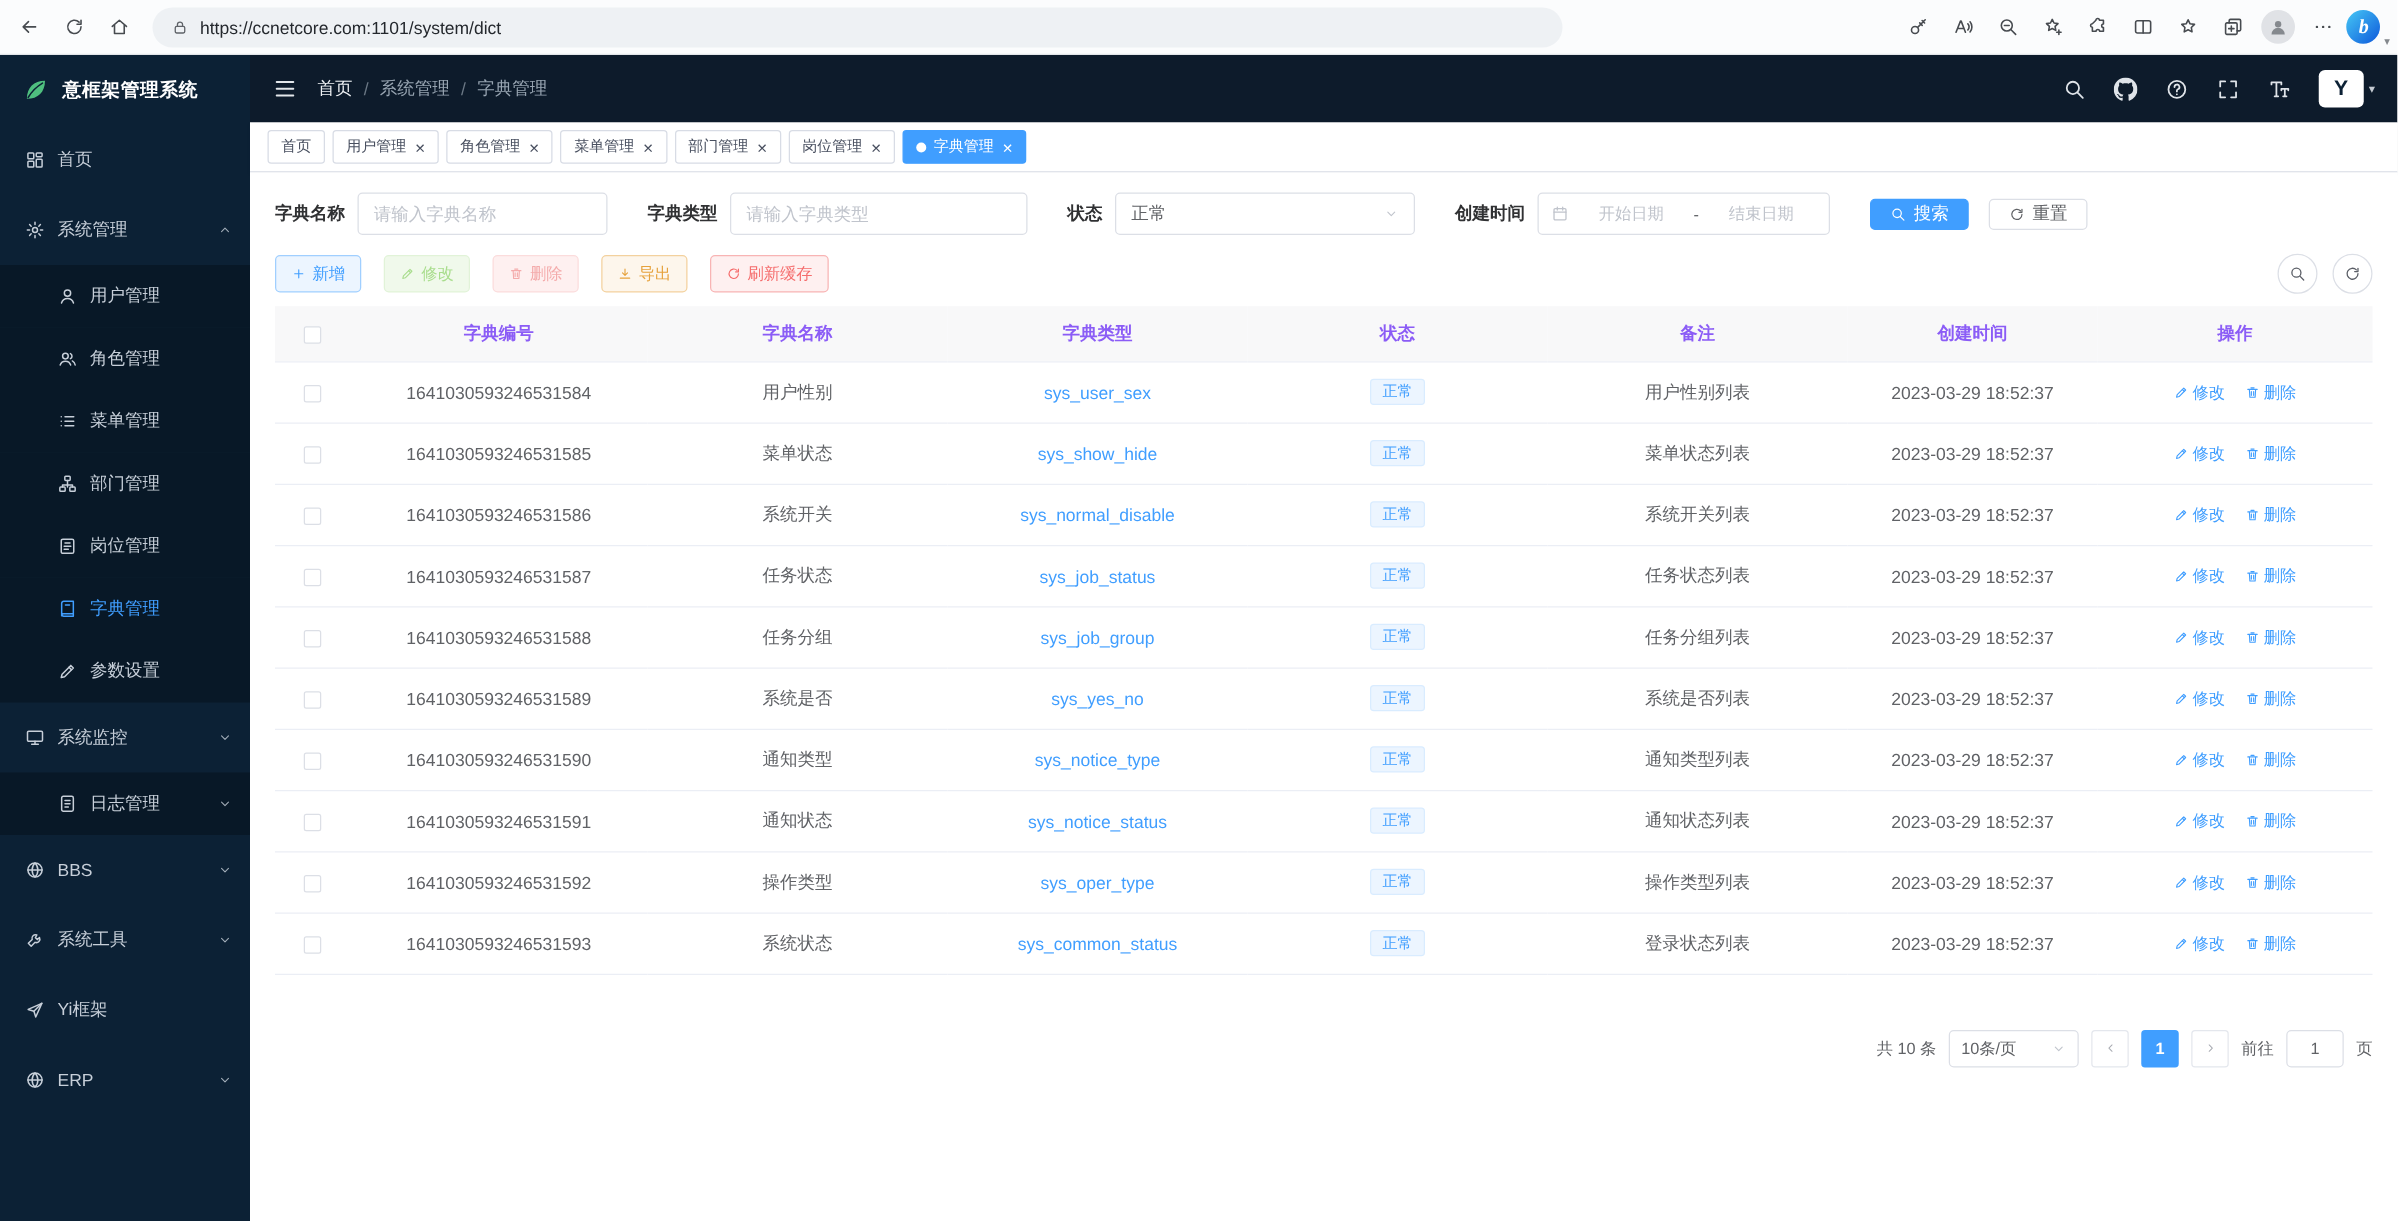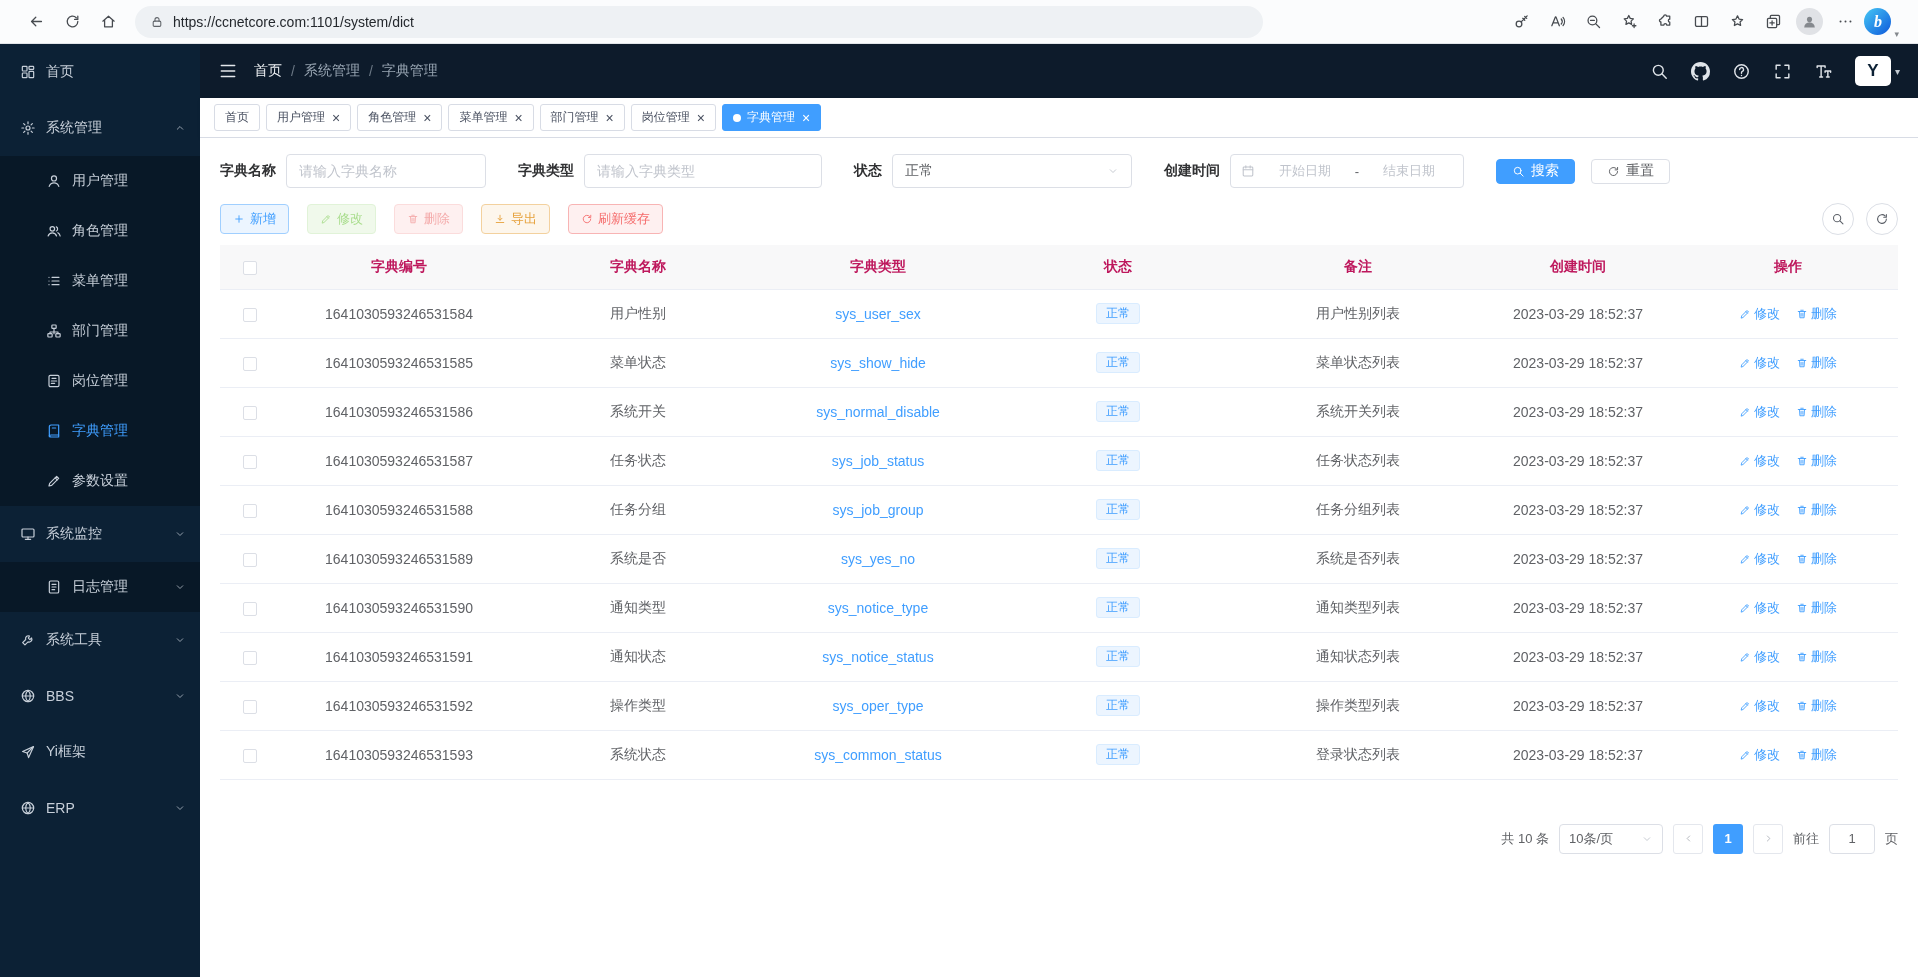--- a/index.html
+++ b/index.html
@@ -2,21 +2,21 @@
 <html><head>
 <meta charset="utf-8">
 <style>
 *{box-sizing:border-box;margin:0;padding:0}
 html,body{width:1918px;height:977px}
 body{font-family:"Liberation Sans","DejaVu Sans",sans-serif;overflow:hidden;background:#fff;color:#333}
 svg{display:block}
 button{font-family:inherit}
 
 
-.browser-bar{height:44px;background:#fbfcfd;border-bottom:1px solid #e2e5e9;display:flex;align-items:center;padding:0 19px;gap:2px}
+.browser-bar{height:44px;background:#fbfcfd;border-bottom:1px solid #e2e5e9;display:flex;align-items:center;padding:0 6px;gap:2px}
 .bicon{width:34px;height:34px;border:none;background:transparent;border-radius:6px;display:flex;align-items:center;justify-content:center;color:#474b50;cursor:pointer;flex-shrink:0}
 .bicon svg{width:17px;height:17px}
 .url-pill{height:32px;width:1128px;background:#eef1f4;border-radius:16px;display:flex;align-items:center;gap:9px;padding:0 15px;margin:0 8px;flex-shrink:0}
 .url-pill .pill-ic svg{width:14px;height:14px;color:#5f6368}
 .url-text{font-size:14px;color:#24282d}
 .bspacer{flex:1}
 .avatar-circle{width:27px;height:27px;border-radius:50%;background:#e0e2e6;display:flex;align-items:center;justify-content:center;color:#85898e;flex-shrink:0}
 .avatar-circle svg{width:17px;height:17px}
 .bing{width:27px;height:27px;border-radius:50%;background:linear-gradient(135deg,#46c8f5 0%,#1669df 85%);color:#fff;font-weight:bold;font-style:italic;font-size:16px;display:flex;align-items:center;justify-content:center;font-family:"Liberation Serif",serif;flex-shrink:0}
 .bing-caret{color:#84888d;font-size:9px;align-self:flex-end;margin:0 0 4px 1px}
@@ -87,21 +87,21 @@
 .pbtn-add{color:#409eff;background:#ecf5ff;border-color:#a0cfff}
 .pbtn-edit{color:#a9dd8d;background:#f0f9eb;border-color:#e1f3d8}
 .pbtn-del{color:#f4abab;background:#fef0f0;border-color:#fbdcdc}
 .pbtn-export{color:#e6a23c;background:#fdf6ec;border-color:#f3d19e}
 .pbtn-cache{color:#f56c6c;background:#fef0f0;border-color:#f8b4b4}
 .action-right{margin-left:auto;display:flex;gap:12px}
 .circle-btn{width:32px;height:32px;border-radius:50%;border:1px solid #dcdfe6;background:#fff;display:flex;align-items:center;justify-content:center;color:#5a5e66;cursor:pointer}
 .circle-btn svg{width:14px;height:14px}
 
 table.grid{width:100%;border-collapse:collapse;table-layout:fixed}
-.grid th{height:44px;background:#f8f8f9;font-size:14px;font-weight:700;color:#be185d;border-bottom:1px solid #ebeef5;text-align:center}
+.grid th{height:44px;background:#f8f8f9;font-size:14px;font-weight:700;color:#8b5cf6;border-bottom:1px solid #ebeef5;text-align:center}
 .grid td{height:49px;font-size:14px;color:#606266;border-bottom:1px solid #ebeef5;text-align:center;overflow:hidden;white-space:nowrap}
 .checkbox{display:inline-block;width:14px;height:14px;border:1px solid #dcdfe6;border-radius:2px;background:#fff;vertical-align:middle;cursor:pointer}
 .type-link{color:#409eff;cursor:pointer}
 .badge{display:inline-block;background:#ecf5ff;border:1px solid #d9ecff;color:#409eff;font-size:12px;line-height:19px;padding:0 9px;border-radius:3px}
 .op-btn{color:#409eff;font-size:13px;display:inline-flex;align-items:center;gap:3px;margin:0 8px;cursor:pointer}
 .op-btn svg{width:12px;height:12px}
 
 .pagination{display:flex;align-items:center;justify-content:flex-end;gap:10px;margin-top:44px;font-size:13px;color:#606266}
 .pg-select{width:104px;height:30px;border:1px solid #dcdfe6;border-radius:4px;display:flex;align-items:center;justify-content:space-between;padding:0 9px;background:#fff;cursor:pointer;font-size:13px;color:#606266}
 .pg-arrow{width:30px;height:30px;border:1px solid #e4e7ed;border-radius:3px;background:#fff;display:flex;align-items:center;justify-content:center;color:#a8abb2;cursor:pointer}
@@ -225,20 +225,29 @@
           <circle cx="19" cy="12" r="1.4" fill="currentColor" stroke="none"></circle>
         </svg>
       </span>
     </button>
   <span class="bing">b</span>
   <span class="bing-caret">▾</span>
 </div>
 
 <div class="app">
   <aside class="sidebar">
+    <div class="logo-row">
+      <span class="leaf">
+          <svg viewBox="0 0 24 24" fill="none" stroke="currentColor" stroke-width="1.8" stroke-linecap="round" stroke-linejoin="round">
+            <path d="M20 4.5C11 4.5 5.5 10 5.5 19c9 0 14.5-5.5 14.5-14.5z" fill="#4fbf7f" stroke="none"></path>
+            <path d="M6.5 18C9.5 13 13 9.5 18 6.5" stroke="#0c2135" stroke-width="1.2"></path>
+          </svg>
+        </span>
+      <span class="logo-title">意框架管理系统</span>
+    </div>
     <nav id="sidebar-nav">
         <div class="menu-item">
           <span class="mi-icon">
             <svg viewBox="0 0 24 24" fill="none" stroke="currentColor" stroke-width="1.8" stroke-linecap="round" stroke-linejoin="round">
               <rect x="3.5" y="3.5" width="7" height="7" rx="1"></rect>
               <rect x="13.5" y="3.5" width="7" height="4.5" rx="1"></rect>
               <rect x="13.5" y="11" width="7" height="9.5" rx="1"></rect>
               <rect x="3.5" y="13.5" width="7" height="7" rx="1"></rect>
             </svg>
           </span>
@@ -348,38 +357,38 @@
           <span class="mi-label">日志管理</span>
           <span class="mi-arrow">
             <svg viewBox="0 0 24 24" fill="none" stroke="currentColor" stroke-width="1.8" stroke-linecap="round" stroke-linejoin="round">
               <path d="M6.5 9.5l5.5 5.5 5.5-5.5"></path>
             </svg>
           </span>
         </div>
         <div class="menu-item">
           <span class="mi-icon">
             <svg viewBox="0 0 24 24" fill="none" stroke="currentColor" stroke-width="1.8" stroke-linecap="round" stroke-linejoin="round">
-              <path d="M14.2 6a4.2 4.2 0 0 0-5.6 5.3L4 16l3.4 3.4 4.7-4.6A4.2 4.2 0 0 0 17.4 9l-2.6 2.5-2.3-2.3z"></path>
-            </svg>
-          </span>
-          <span class="mi-label">系统工具</span>
-          <span class="mi-arrow">
-            <svg viewBox="0 0 24 24" fill="none" stroke="currentColor" stroke-width="1.8" stroke-linecap="round" stroke-linejoin="round">
-              <path d="M6.5 9.5l5.5 5.5 5.5-5.5"></path>
-            </svg>
-          </span>
-        </div>
-        <div class="menu-item">
-          <span class="mi-icon">
-            <svg viewBox="0 0 24 24" fill="none" stroke="currentColor" stroke-width="1.8" stroke-linecap="round" stroke-linejoin="round">
               <circle cx="12" cy="12" r="8.5"></circle>
               <path d="M3.5 12h17M12 3.5c2.3 2.3 3.5 5.3 3.5 8.5s-1.2 6.2-3.5 8.5c-2.3-2.3-3.5-5.3-3.5-8.5s1.2-6.2 3.5-8.5z"></path>
             </svg>
           </span>
           <span class="mi-label">BBS</span>
+          <span class="mi-arrow">
+            <svg viewBox="0 0 24 24" fill="none" stroke="currentColor" stroke-width="1.8" stroke-linecap="round" stroke-linejoin="round">
+              <path d="M6.5 9.5l5.5 5.5 5.5-5.5"></path>
+            </svg>
+          </span>
+        </div>
+        <div class="menu-item">
+          <span class="mi-icon">
+            <svg viewBox="0 0 24 24" fill="none" stroke="currentColor" stroke-width="1.8" stroke-linecap="round" stroke-linejoin="round">
+              <path d="M14.2 6a4.2 4.2 0 0 0-5.6 5.3L4 16l3.4 3.4 4.7-4.6A4.2 4.2 0 0 0 17.4 9l-2.6 2.5-2.3-2.3z"></path>
+            </svg>
+          </span>
+          <span class="mi-label">系统工具</span>
           <span class="mi-arrow">
             <svg viewBox="0 0 24 24" fill="none" stroke="currentColor" stroke-width="1.8" stroke-linecap="round" stroke-linejoin="round">
               <path d="M6.5 9.5l5.5 5.5 5.5-5.5"></path>
             </svg>
           </span>
         </div>
         <div class="menu-item">
           <span class="mi-icon">
             <svg viewBox="0 0 24 24" fill="none" stroke="currentColor" stroke-width="1.8" stroke-linecap="round" stroke-linejoin="round">
               <path d="M3.8 11.3L20.2 4l-7.3 16.4-2.2-6.9z"></path>

